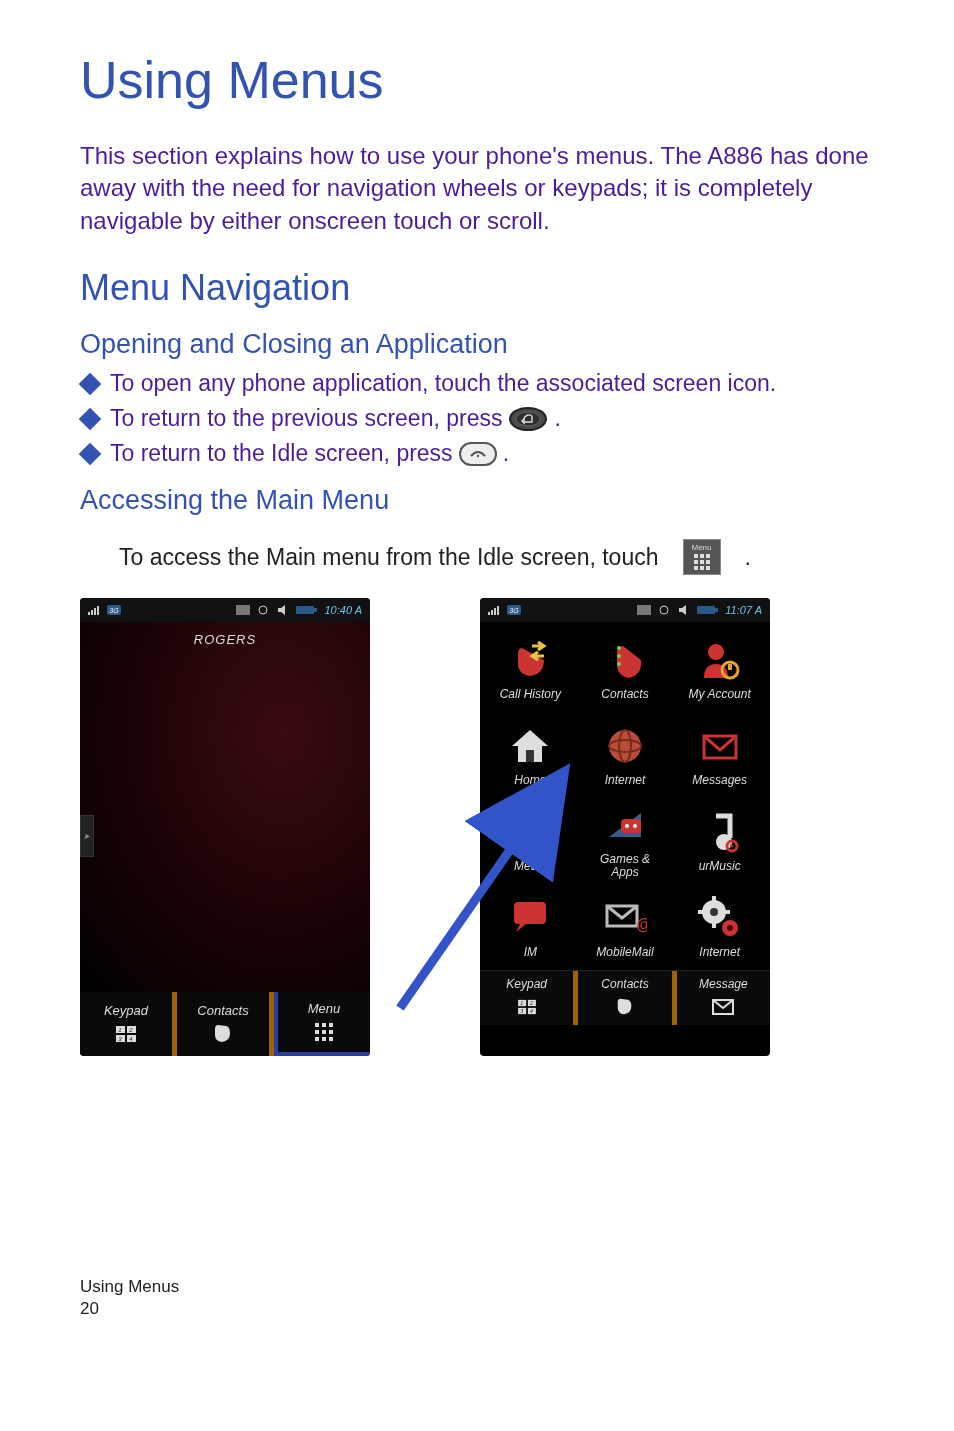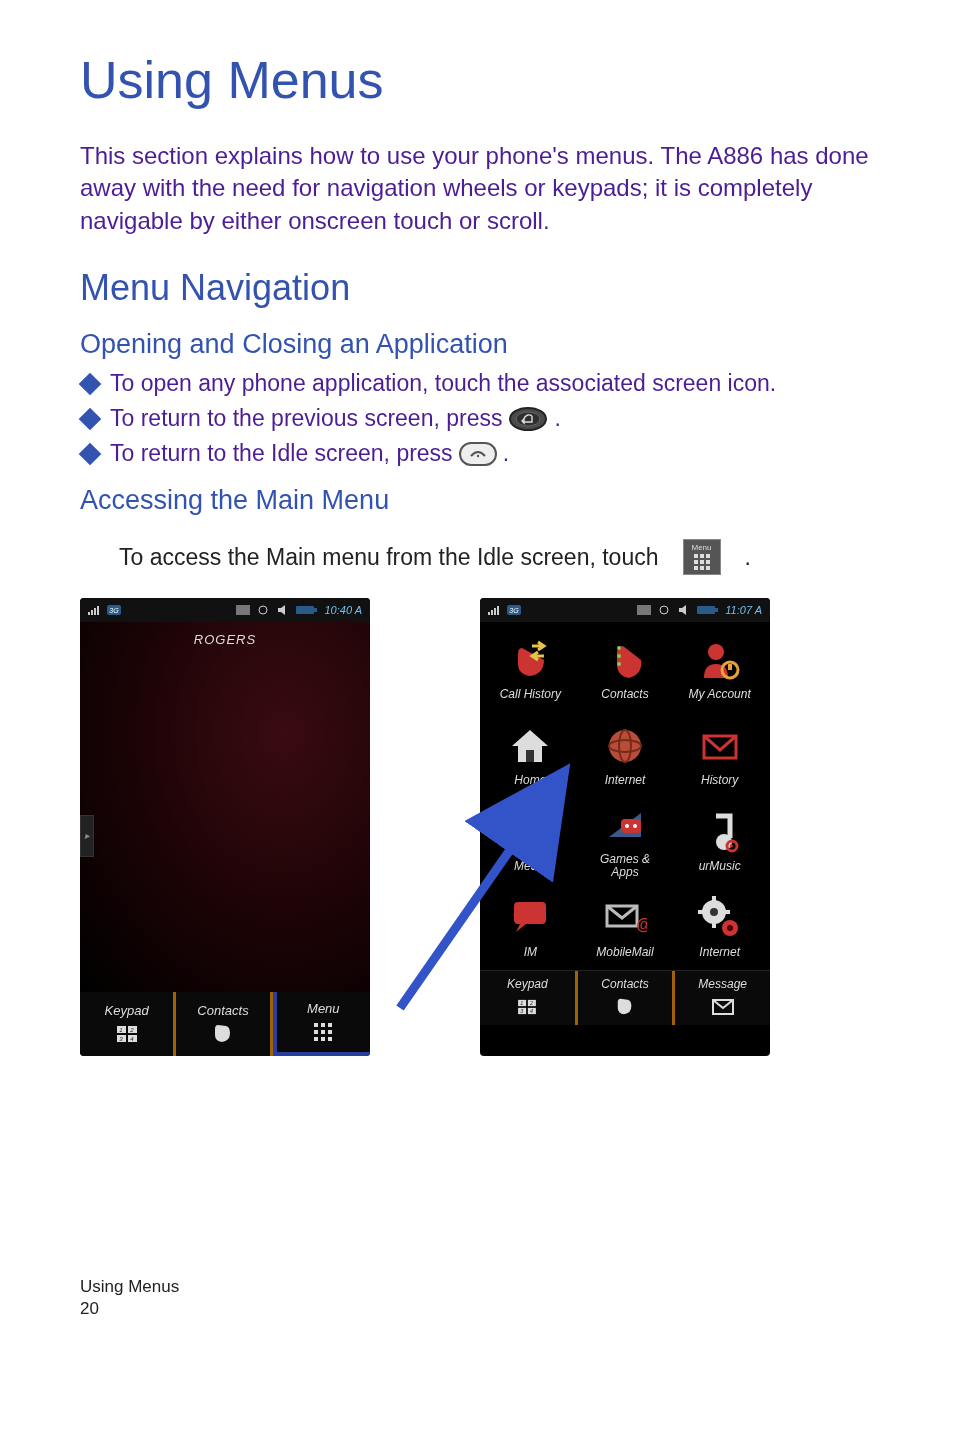--- a/index.html
+++ b/index.html
@@ -162,21 +162,21 @@
   }
   .softkey {
     flex: 1;
     display: flex;
     flex-direction: column;
     align-items: center;
     justify-content: center;
     gap: 4px;
     font-size: 13px;
     color: #ddd;
-    border-right: 3px solid #a16207;
+    border-right: 5px solid #a16207;
   }
   .softkey:last-child { border-right: none; }
   .softkey .kicon { width: 24px; height: 24px; display:flex; align-items:center; justify-content:center; }
   .menu-hi {
     border: 4px solid #2a3ea0;
     margin-top: -4px;
   }
 
   
   .menu-body {
@@ -456,21 +456,21 @@
               </span>
             <span class="mlabel">Internet</span>
           </div>
           <div class="mitem">
             <span class="micon">
                 <svg width="44" height="44">
                   <rect x="6" y="12" width="32" height="22" fill="none" stroke="#c33" stroke-width="3"></rect>
                   <path d="M6 12 L22 26 L38 12" fill="none" stroke="#c33" stroke-width="3"></path>
                 </svg>
               </span>
-            <span class="mlabel">History</span>
+            <span class="mlabel">Messages</span>
           </div>
           <div class="mitem">
             <span class="micon">
                 <svg width="44" height="44">
                   <path d="M14 8 L14 30" stroke="#ddd" stroke-width="4"></path>
                   <circle cx="10" cy="32" r="6" fill="#ddd"></circle>
                   <rect x="22" y="10" width="16" height="12" fill="#ddd"></rect>
                   <rect x="22" y="7" width="16" height="3" fill="#888"></rect>
                 </svg>
               </span>

